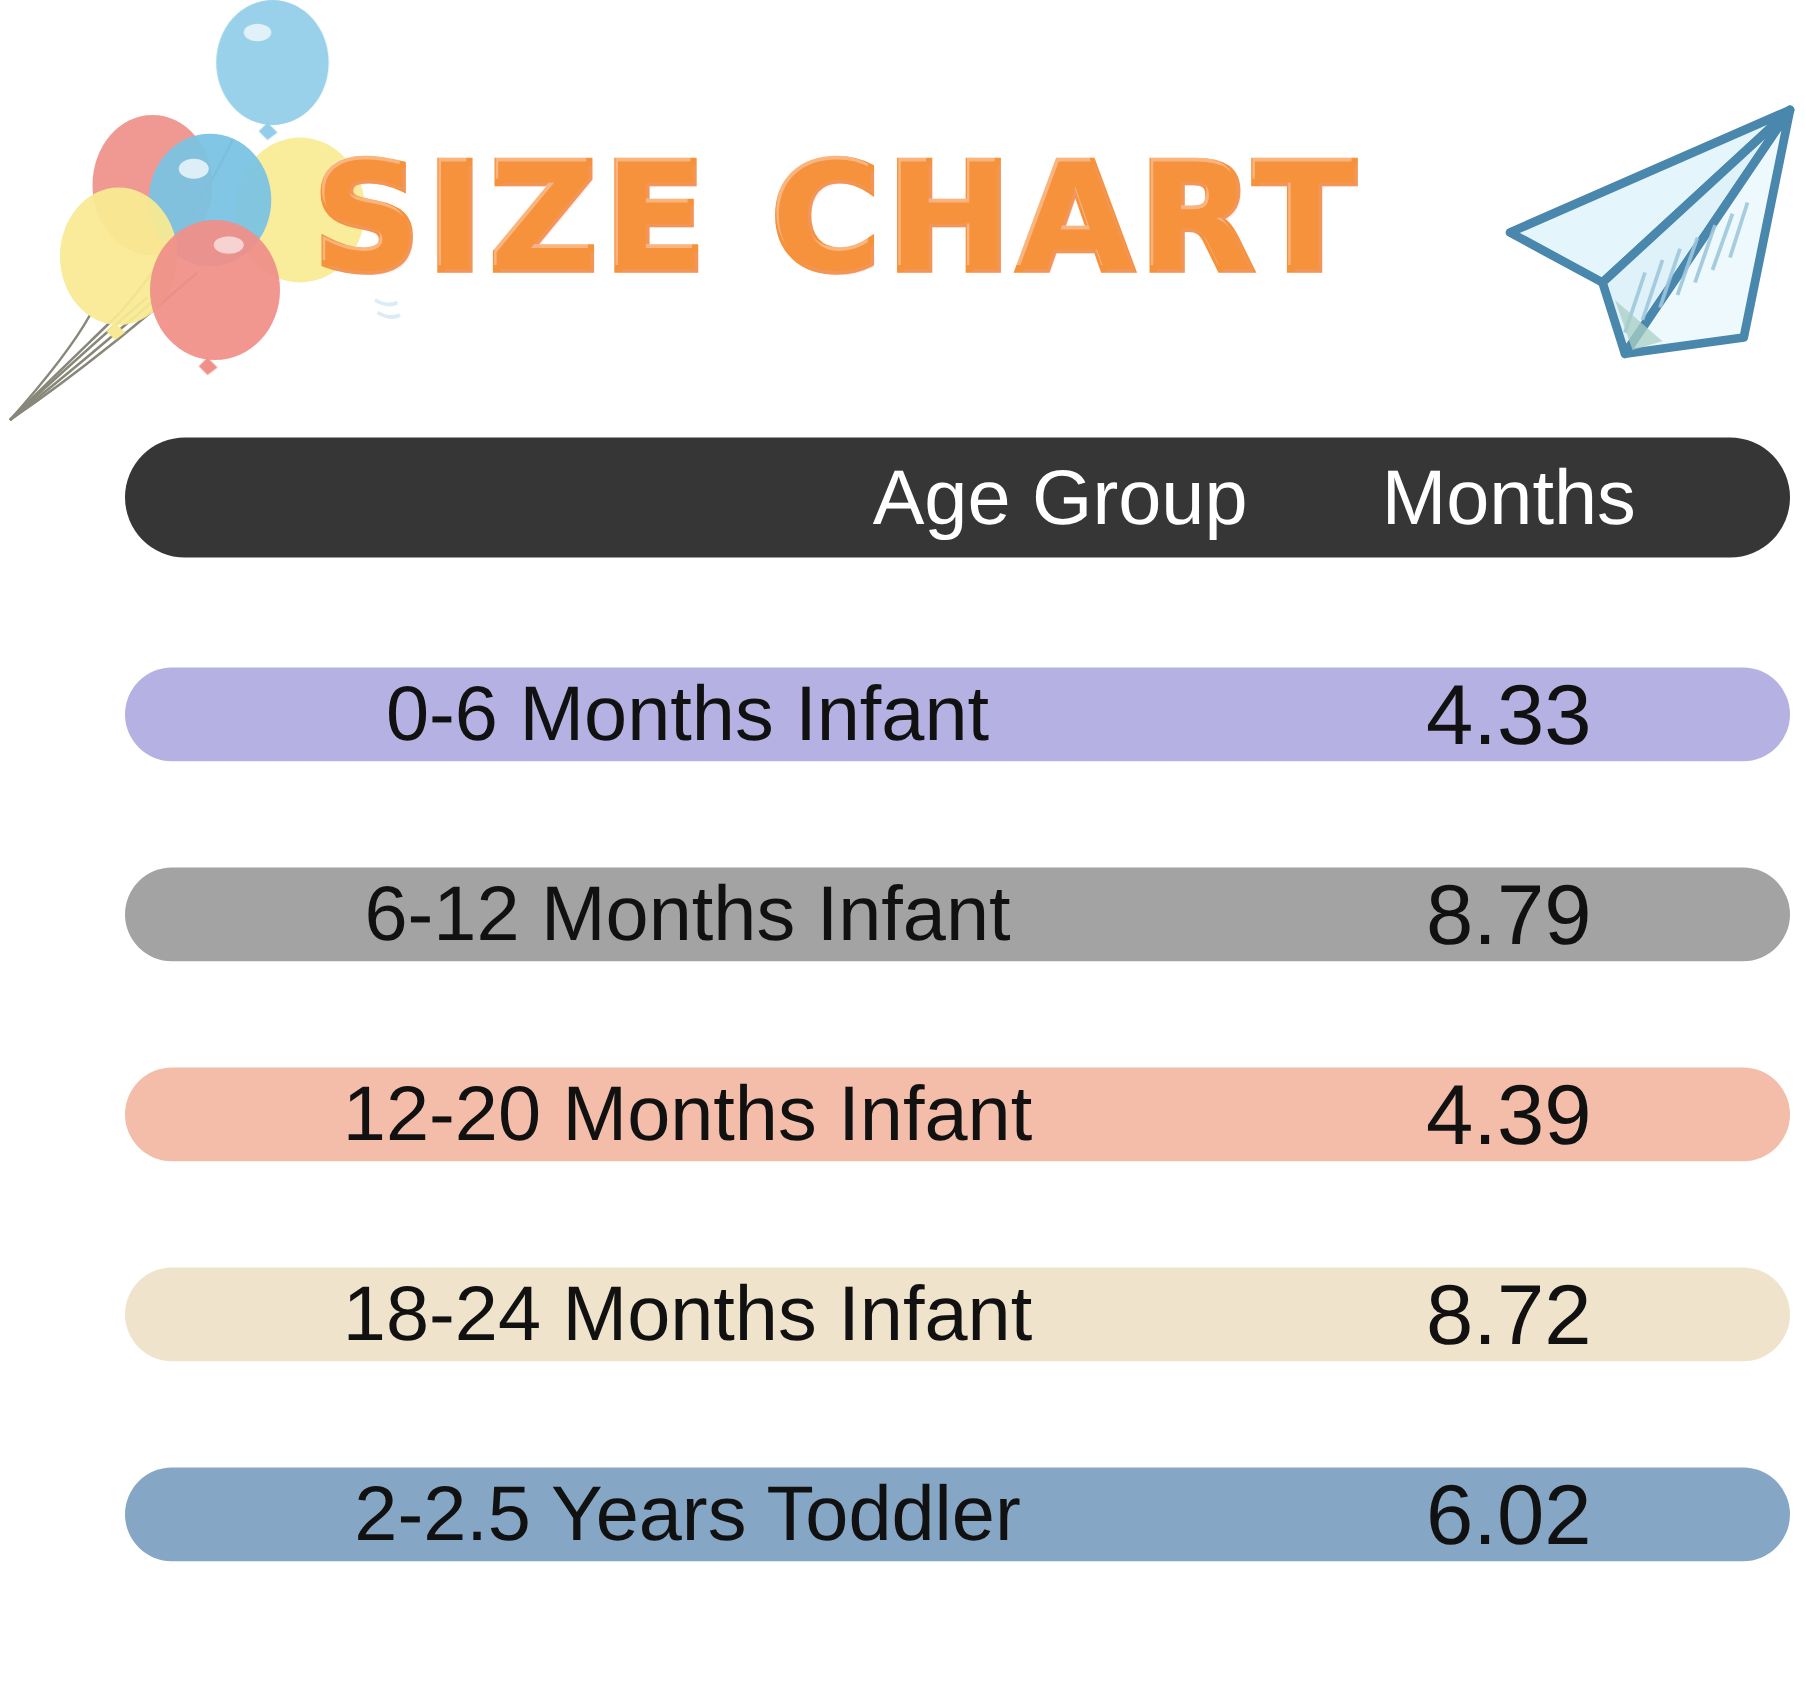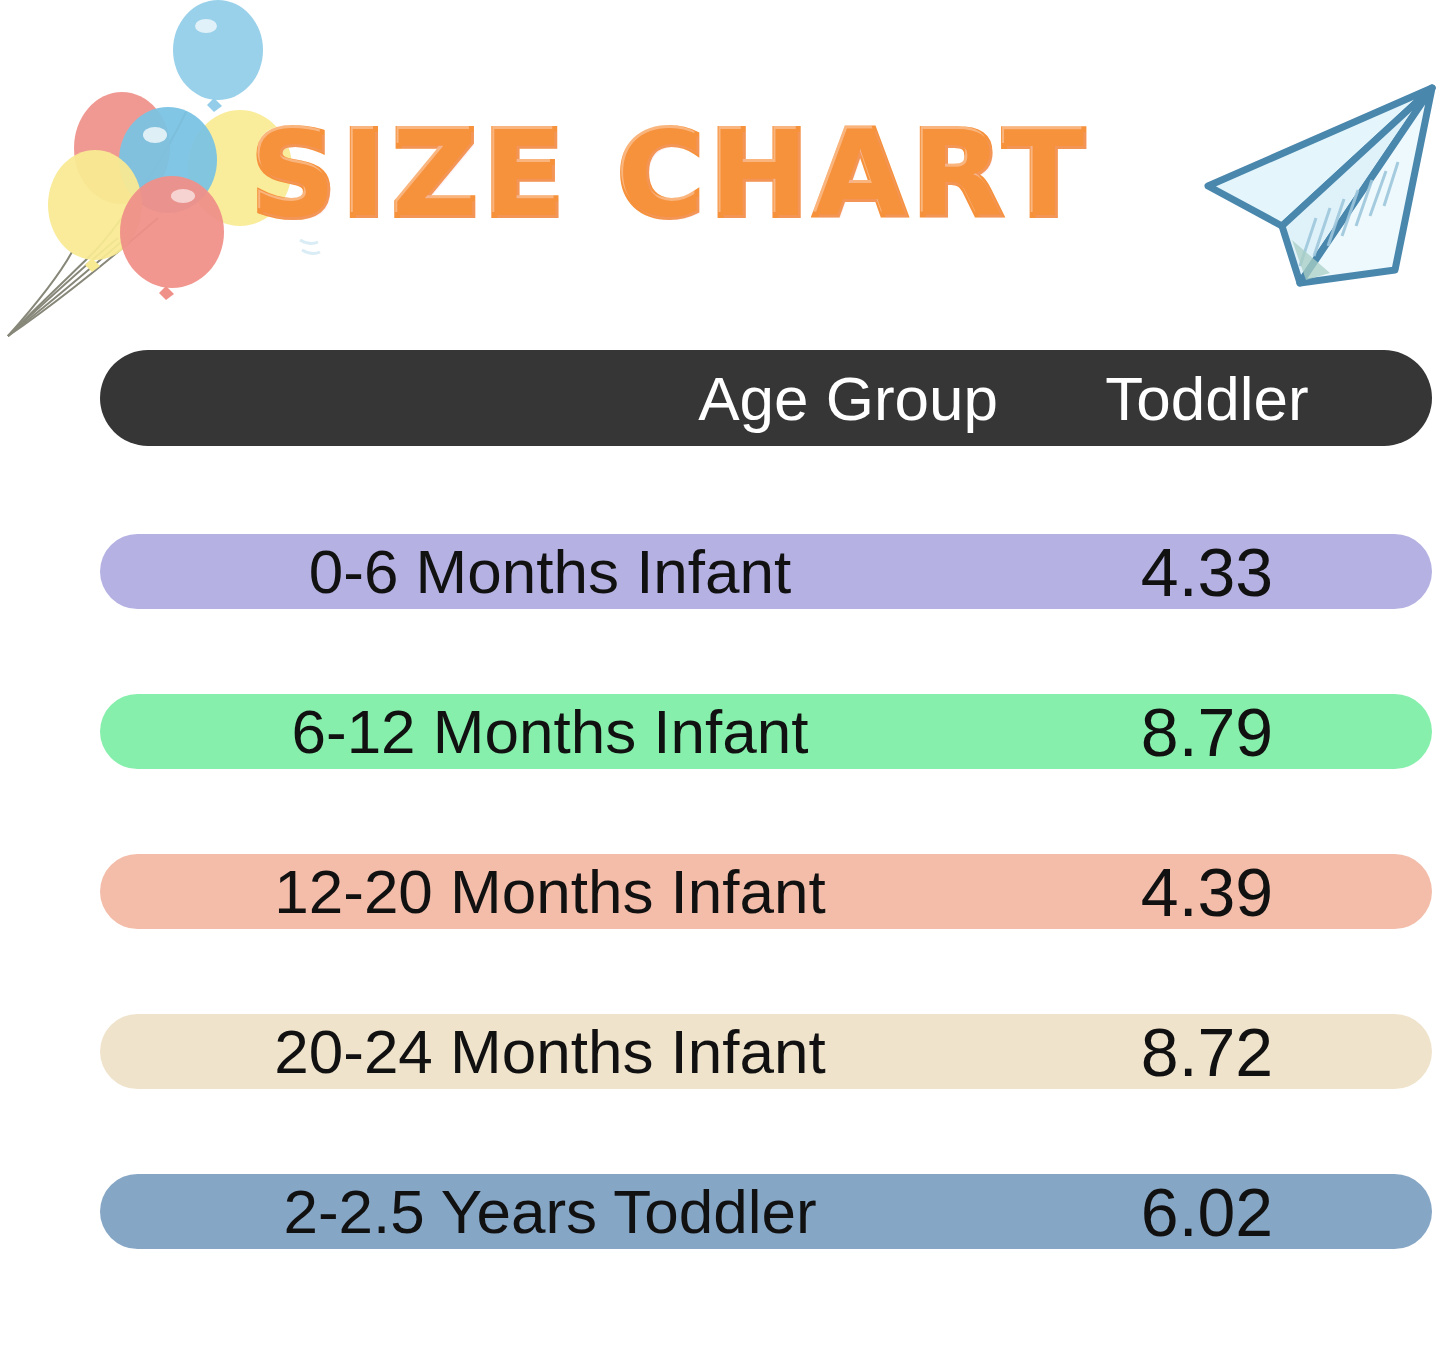--- a/index.html
+++ b/index.html
@@ -177,40 +177,40 @@
     <path d="M112 182 L150 215 L126 222 Z" fill="#a9cfc4" opacity="0.75"></path>
   </svg>
 </div>
 
 <div class="title" style="color: rgb(246, 145, 60); -webkit-text-stroke: 6px rgb(246, 145, 60);">SIZE CHART</div>
 
 <div class="table">
 
   <div class="row row-header" style="background: rgb(54, 54, 54);">
     <div class="cell-label">Age Group</div>
-    <div class="cell-value">Toddler</div>
+    <div class="cell-value">Months</div>
   </div>
 
   <div class="row row-data" style="background: rgb(181, 178, 227);">
     <div class="cell-label">0-6 Months Infant</div>
     <div class="cell-value">4.33</div>
   </div>
 
-  <div class="row row-data" style="background: #86efac;">
+  <div class="row row-data" style="background: #a3a3a3;">
     <div class="cell-label">6-12 Months Infant</div>
     <div class="cell-value">8.79</div>
   </div>
 
   <div class="row row-data" style="background: rgb(243, 189, 170);">
     <div class="cell-label">12-20 Months Infant</div>
     <div class="cell-value">4.39</div>
   </div>
 
   <div class="row row-data" style="background: rgb(240, 227, 204);">
-    <div class="cell-label">20-24 Months Infant</div>
+    <div class="cell-label">18-24 Months Infant</div>
     <div class="cell-value">8.72</div>
   </div>
 
   <div class="row row-data" style="background: rgb(134, 166, 198);">
     <div class="cell-label">2-2.5 Years Toddler</div>
     <div class="cell-value">6.02</div>
   </div>
 
 </div>
 

